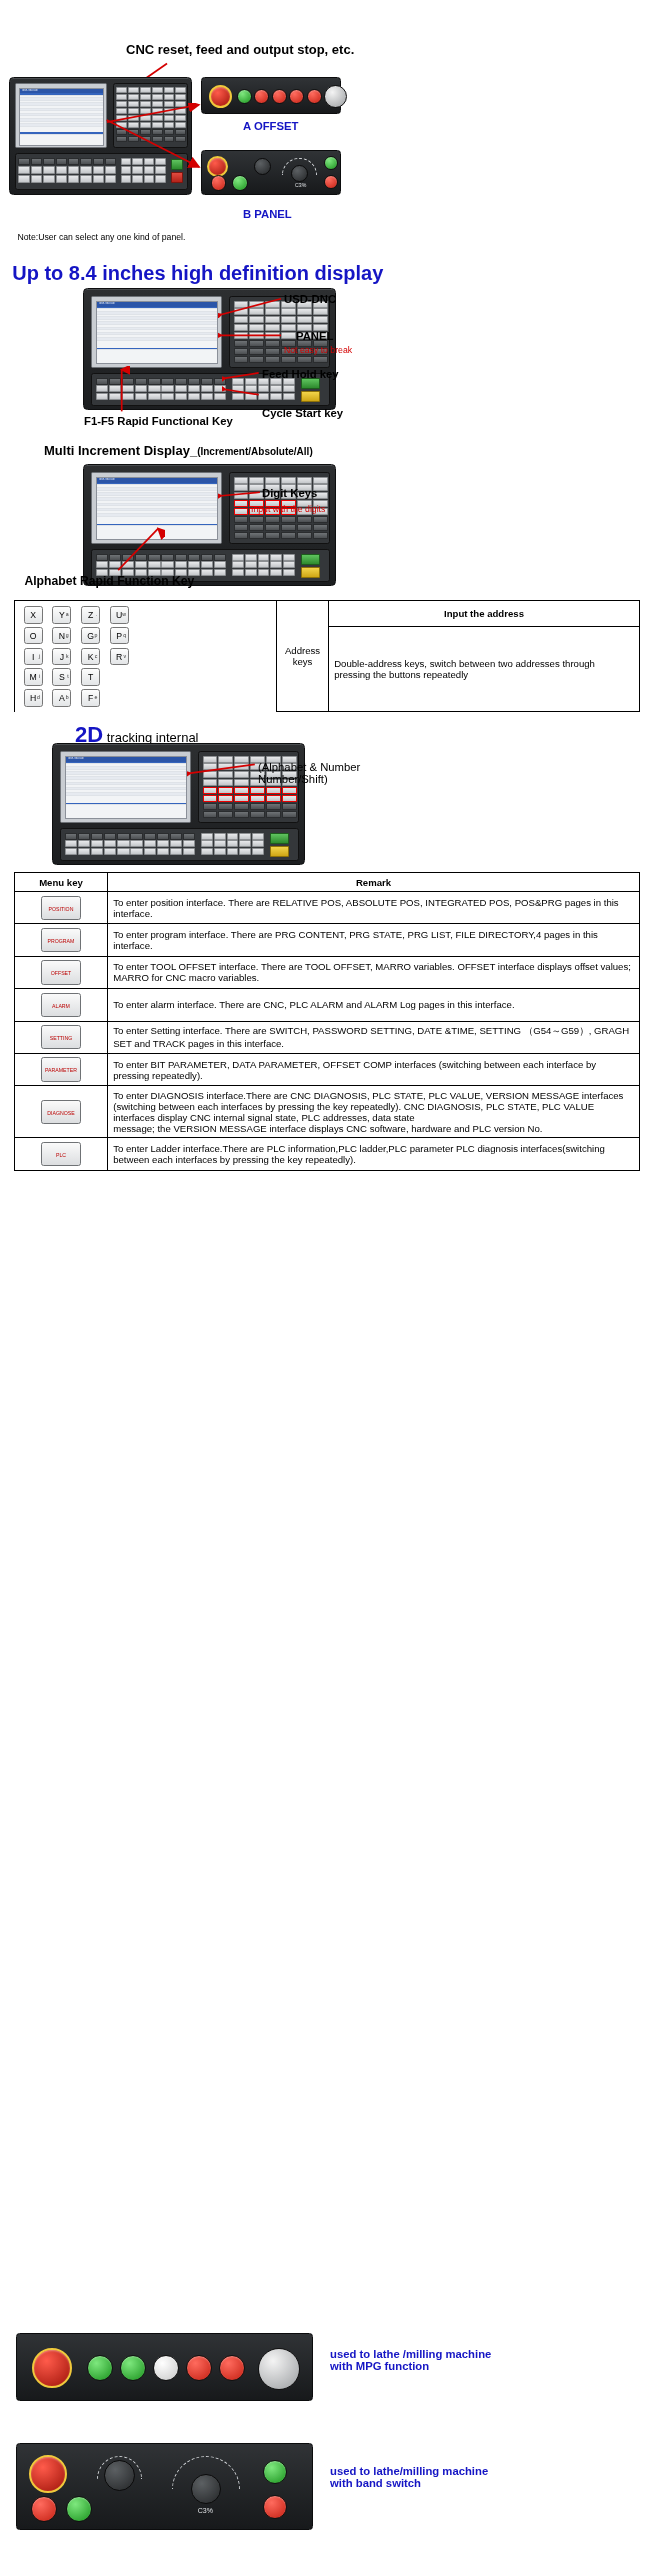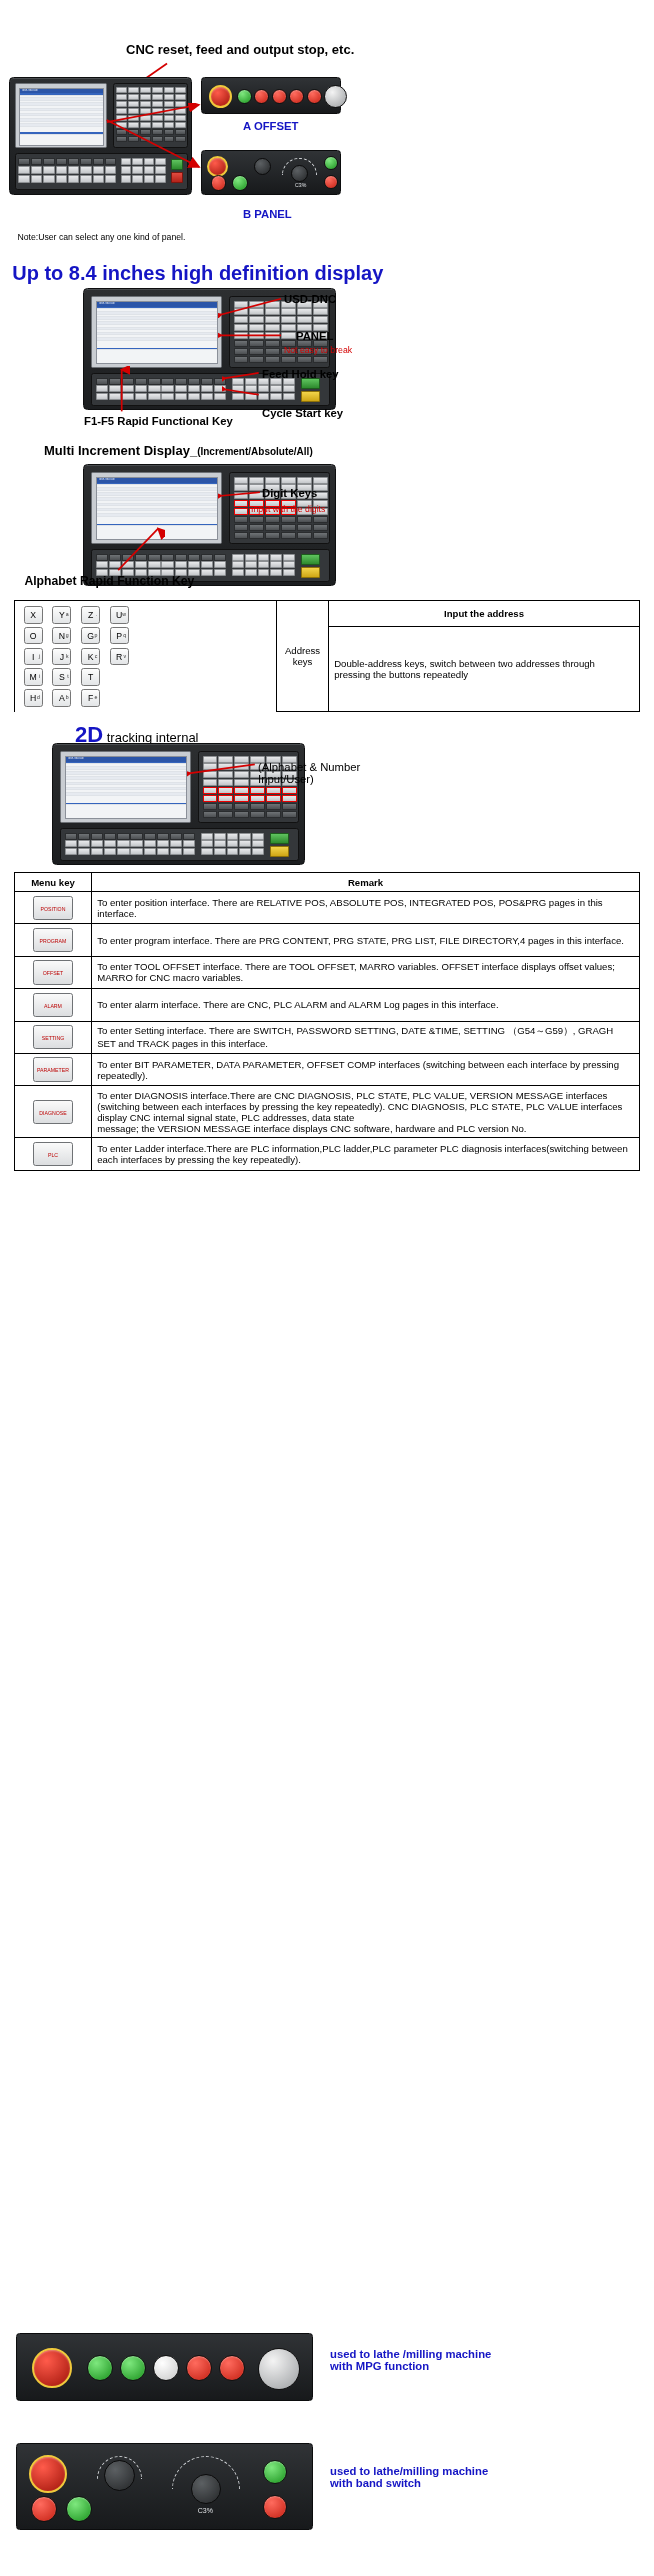--- a/index.html
+++ b/index.html
@@ -797,30 +797,30 @@
           <div class="key"></div>
           <div class="key"></div>
       </div>
       <div class="key green" style="position:absolute; left:209px; top:4.4px; width:19px; height:10.5px;"></div>
       <div class="key yellow" style="position:absolute; left:209px; top:17.4px; width:19px; height:10.5px;"></div>
     </div>
   </div>
 
   <div class="anno anno-black" style="left:258px; top:761px; font-size:11.3px; font-weight:normal;">
     <div>(Alphabet &amp; Number</div>
-    <div>Input/User)</div>
+    <div>Number/Shift)</div>
   </div>
   <svg class="arrow" style="left:187px; top:761px; width:73px; height:17.4px;" viewBox="0 0 84 20" width="73" height="17.4">
     <line x1="78" y1="4" x2="4" y2="14" stroke="#d40000" stroke-width="2" marker-end="url(#ahl)"></line>
   </svg>
 
   <table class="doc-table" style="left:14px; top:872px; width:626px;">
     <tbody>
         <tr>
-      <th style="width:77px;">Menu key</th>
+      <th style="width:93px;">Menu key</th>
       <th>Remark</th>
     </tr>
     <tr>
       <td>
             <div class="mkey">POSITION</div>
           </td>
       <td>To enter position interface. There are RELATIVE POS, ABSOLUTE POS, INTEGRATED POS, POS&amp;PRG pages in this interface.</td>
     </tr>
     <tr>
       <td>

